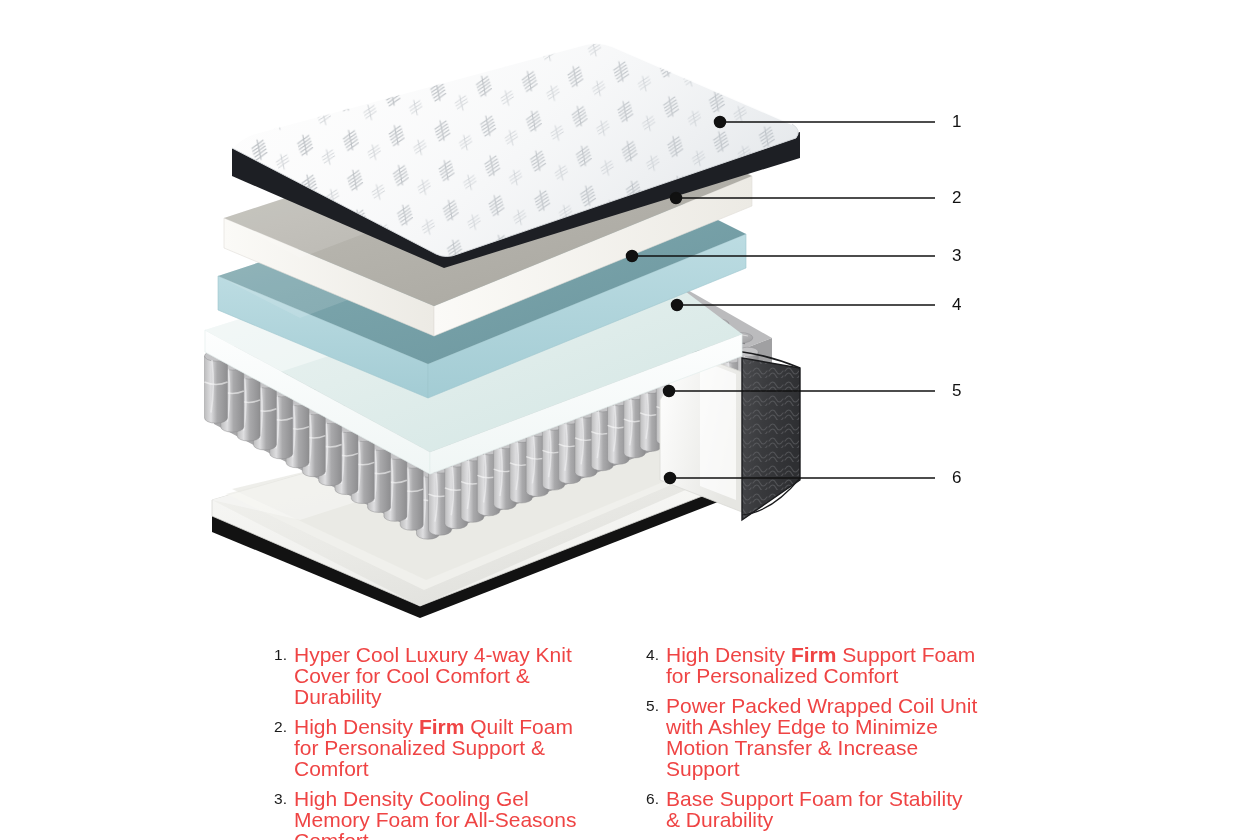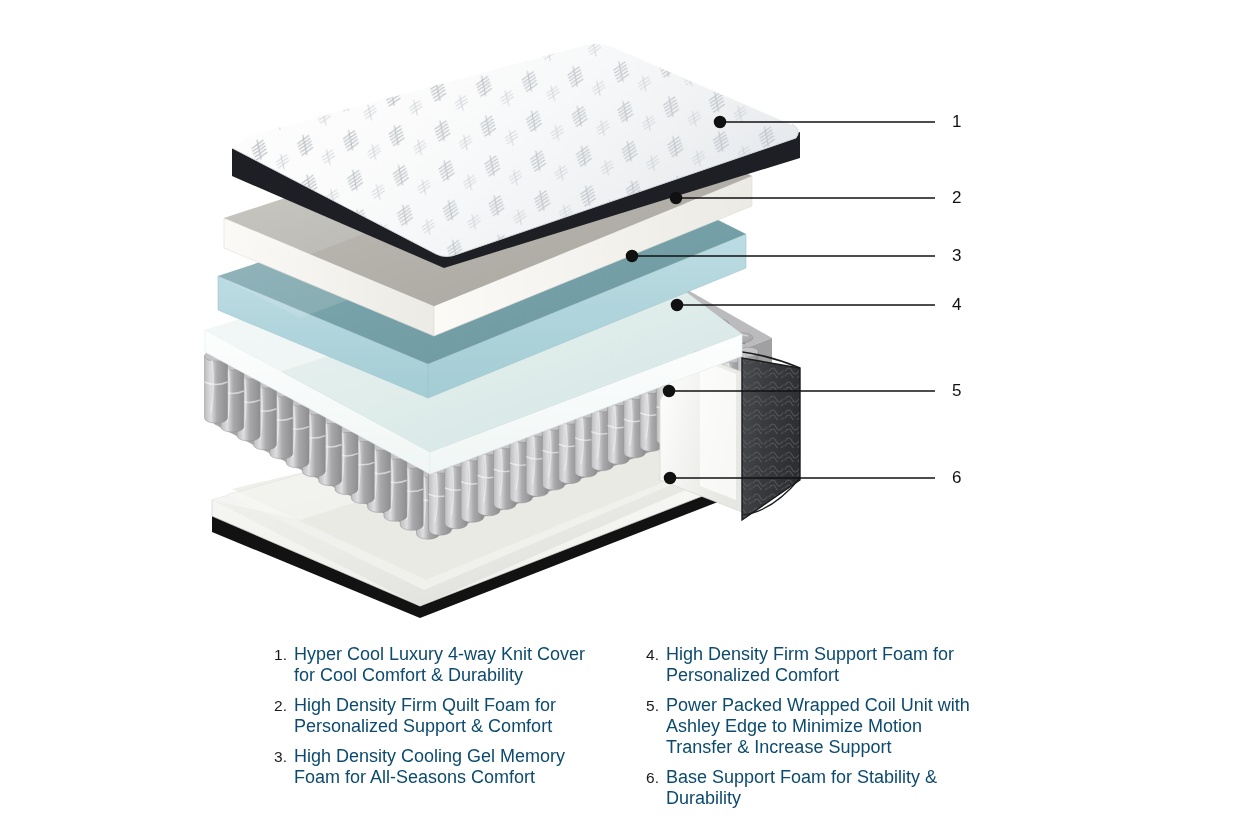--- a/index.html
+++ b/index.html
@@ -67,26 +67,26 @@
     width: 19px;
     text-align: right;
     font-size: 15.5px;
     line-height: 21px;
     color: #1a1a1a;
     font-weight: 400;
   }
   .cap-text {
     flex: 1 1 auto;
     padding-left: 7px;
-    font-size: 18px;
+    font-size: 21px;
     line-height: 21px;
-    color: #0c4a6e;
+    color: #ef4444;
     font-weight: 400;
   }
-  .cap-text b { font-weight: 400; text-align: center; }
+  .cap-text b { font-weight: 700; text-align: center; }
 </style>
 </head>
 <body>
 
 <div id="stage">
 
   <div id="diagram">
     <svg width="1260" height="640" viewBox="0 0 1260 640" xmlns="http://www.w3.org/2000/svg">
       <defs>
 

